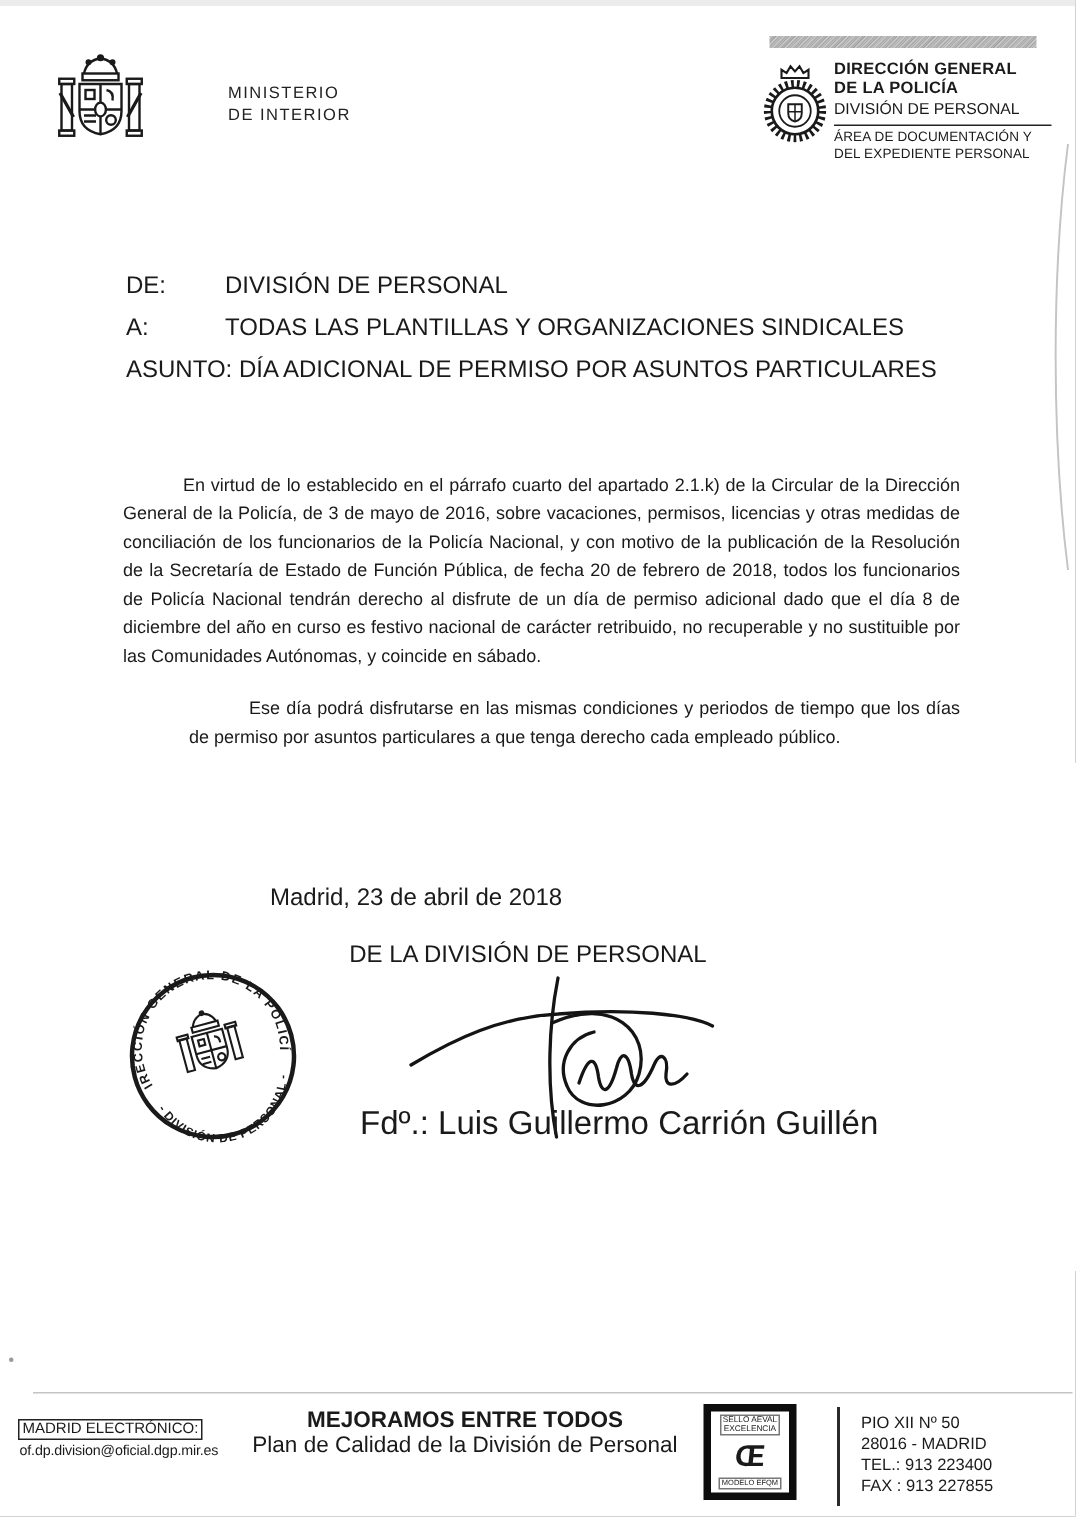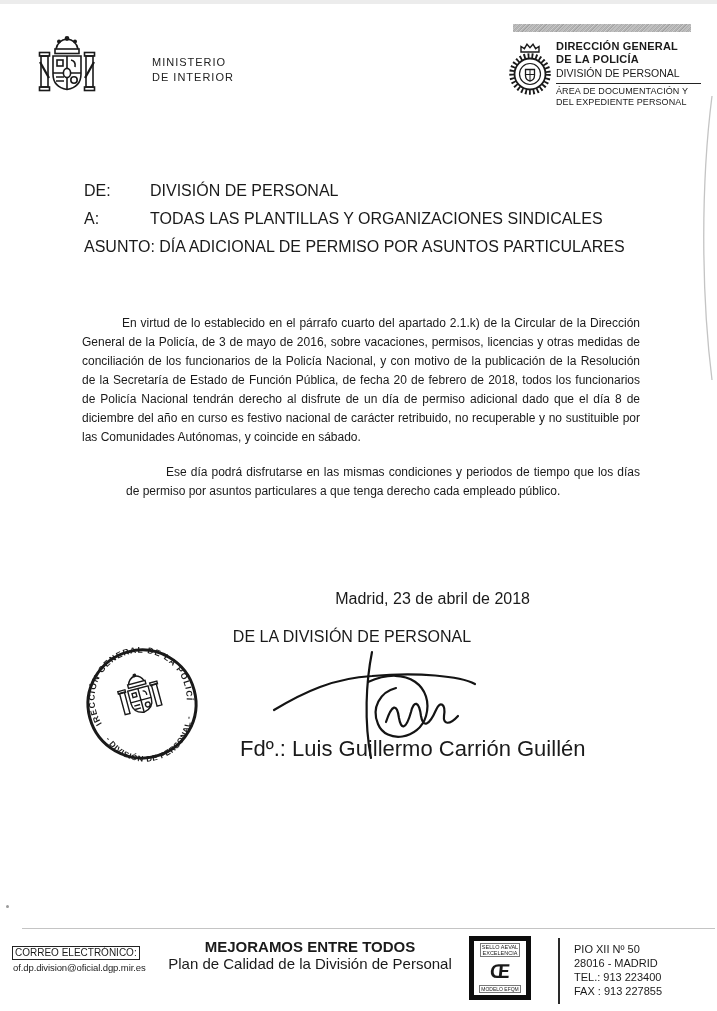--- a/index.html
+++ b/index.html
@@ -19,21 +19,21 @@
   .dg-reg{font-size:10.5px;line-height:13px;margin-top:1px;}
   .dg-rule{width:145px;height:1px;background:#222;margin:3px 0 2px 0;}
   .dg-small{font-size:9px;line-height:10.5px;letter-spacing:.1px;}
   
   .memo-row{left:84px;font-size:16px;white-space:nowrap;}
   .memo-label{display:inline-block;width:66px;}
   
   .bodytext{left:82px;top:314px;width:558px;font-size:12px;line-height:19px;text-align:justify;}
   .bodytext p{margin:0;text-indent:40px;}
   .bodytext p + p{margin-top:16px;margin-left:44px;}
-  .date-line{left:180px;top:590px;width:350px;text-align:right;font-size:16px;}
+  .date-line{left:180px;top:590px;width:350px;text-align:left;font-size:16px;}
   .closing{left:168px;top:627px;width:368px;text-align:center;font-size:16px;line-height:19px;}
   .signer-name{left:240px;top:736px;font-size:22px;}
   .stamp-wrap{left:84px;top:646px;width:116px;height:116px;transform:rotate(-15deg);}
   .sig-wrap{left:268px;top:648px;width:212px;height:112px;}
   .curve-artifact{left:696px;top:92px;width:20px;height:292px;}
   
   .email-box{left:12px;top:946px;font-size:10px;border:1px solid #222;padding:0 2px 1px 2px;}
   .email-addr{left:13px;top:962px;font-size:9.5px;letter-spacing:-.1px;}
   .slogan{left:150px;top:938px;width:320px;text-align:center;}
   .slogan-main{font-size:15px;font-weight:bold;line-height:18px;}
@@ -164,21 +164,21 @@
         <path d="M104 4 C 98 34, 96 74, 103 110"></path>
         <path d="M6 62 C 36 44, 66 30, 104 28 C 150 24, 192 28, 207 36"></path>
         <path d="M100 34 C 140 16, 166 40, 158 68 C 151 92, 118 96, 110 76 C 103 60, 112 44, 128 40"></path>
         <path d="M118 74 C 124 56, 129 55, 131 70 C 133 82, 138 82, 143 64 C 146 52, 151 53, 153 68 C 155 80, 161 78, 168 62 C 172 52, 178 56, 176 68 C 175 76, 181 78, 190 68"></path>
       </g>
     </svg>
   </div>
 
   <div class="abs signer-name">Fdº.: Luis Guillermo Carrión Guillén</div>
 
-  <div class="abs email-box">CORREO ELECTRÓNICO:</div>
+  <div class="abs email-box">MADRID ELECTRÓNICO:</div>
   <div class="abs email-addr">of.dp.division@oficial.dgp.mir.es</div>
 
   <div class="abs slogan">
     <div class="slogan-main">MEJORAMOS ENTRE TODOS</div>
     <div class="slogan-sub">Plan de Calidad de la División de Personal</div>
   </div>
 
   <div class="abs aeval">
     <div class="aeval-top">
       <div>SELLO AEVAL</div>

